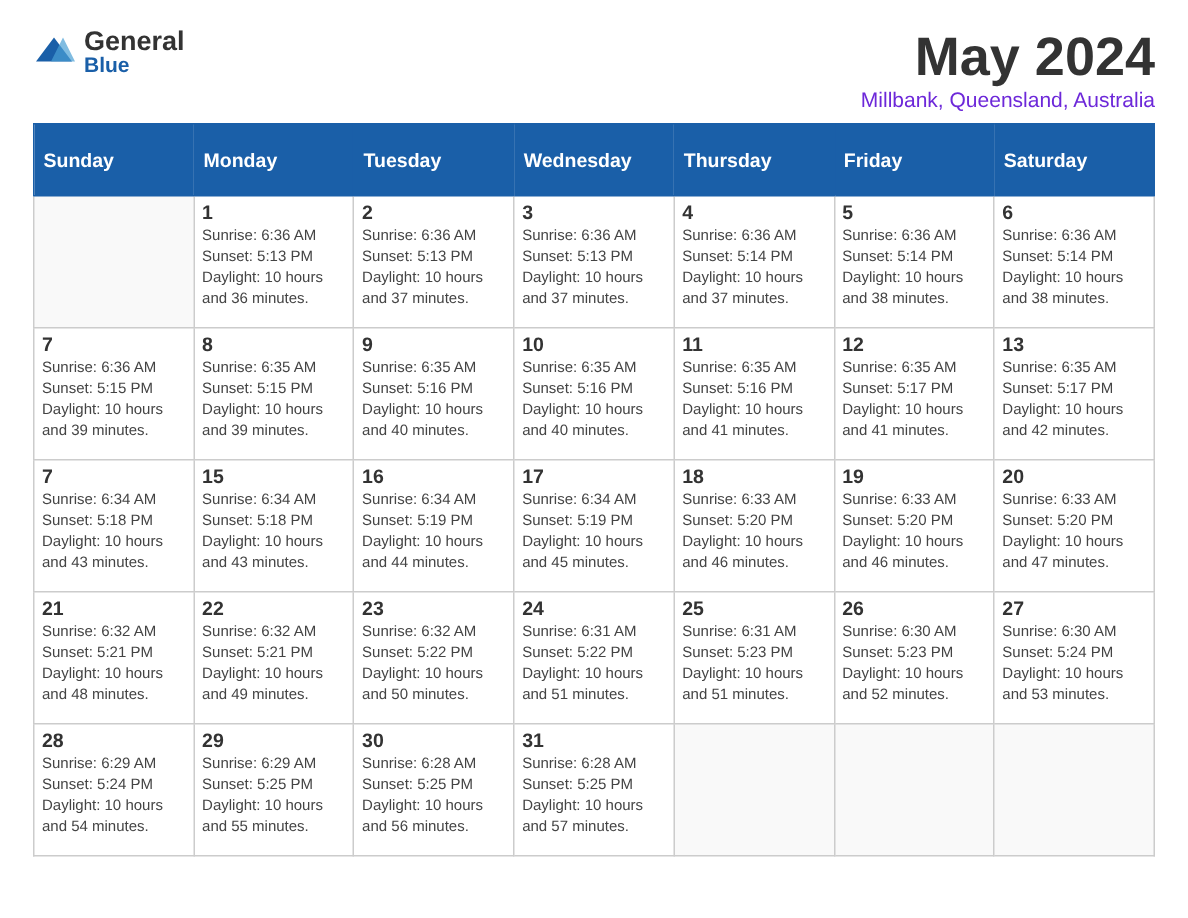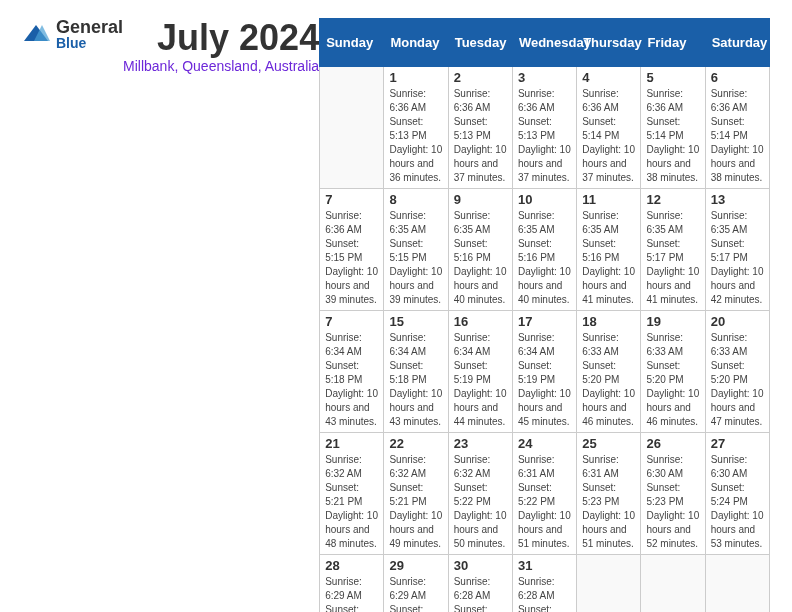--- a/index.html
+++ b/index.html
@@ -8,21 +8,21 @@
       background: #fff;
       width: 792px;
       height: 612px;
       overflow: hidden;
     }
     .page {
       width: 792px;
       height: 488px;
       padding: 18px 22px 12px 22px;
       display: flex;
-      flex-direction: row;
+      flex-direction: column;
     }
     .header {
       display: flex;
       justify-content: space-between;
       align-items: flex-start;
       margin-bottom: 8px;
     }
     .logo {
       display: flex;
       align-items: center;
@@ -114,21 +114,21 @@
       <svg class="logo-icon" viewBox="0 0 28 22" xmlns="http://www.w3.org/2000/svg">
         <polygon points="14,2 26,18 2,18" fill="#1a5fa8"></polygon>
         <polygon points="20,2 28,18 12,18" fill="#4a9fd4" opacity="0.7"></polygon>
       </svg>
       <div class="logo-text">
         <span class="logo-general">General</span>
         <span class="logo-blue">Blue</span>
       </div>
     </div>
     <div class="title-area">
-      <div class="main-title">July 2024</div>
+      <div class="main-title">May 2024</div>
       <div class="subtitle">Millbank, Queensland, Australia</div>
     </div>
   </div>
 
   <table class="calendar">
     <thead>
       <tr>
         <th>Sunday</th>
         <th>Monday</th>
         <th>Tuesday</th>

